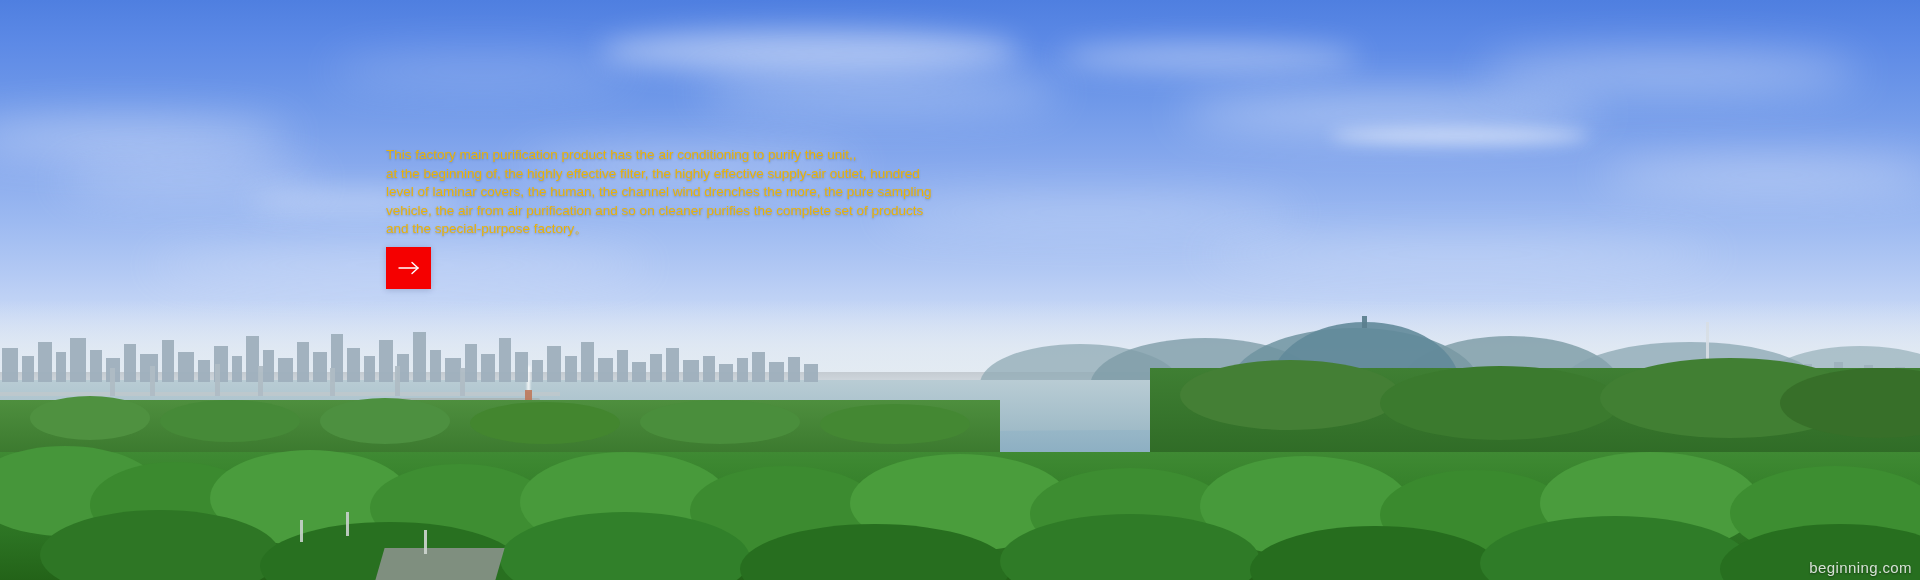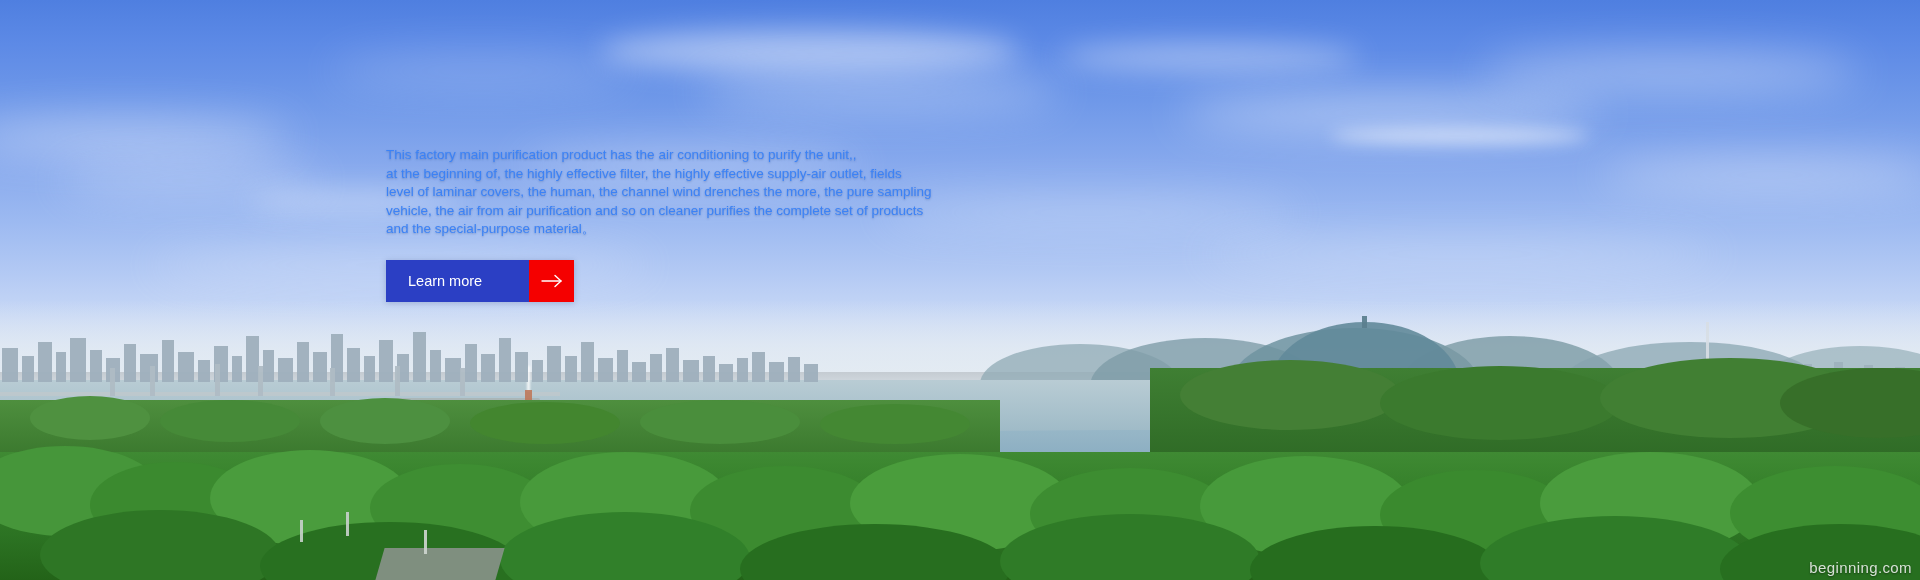--- a/index.html
+++ b/index.html
@@ -108,23 +108,23 @@
     line-height: 1.05;
     letter-spacing: -0.4px;
     text-shadow: 1px 2px 4px rgba(40,70,130,0.40);
     margin-bottom: 18px;
     white-space: nowrap;
   }
 
   #body-copy {
     font-size: 13.5px;
     line-height: 18.5px;
-    color: #3b82f6;
+    color: #eab308;
     text-shadow: 0 1px 2px rgba(40,70,130,0.35);
-    margin-bottom: 21px;
+    margin-bottom: 8px;
   }
   #body-copy .ln { display: block; }
 
   
   #cta {
     display: inline-flex;
     align-items: stretch;
     height: 42px;
     cursor: pointer;
     box-shadow: 0 1px 6px rgba(20,40,90,0.22);
@@ -334,28 +334,27 @@
   <div class="blob" style="left:1720px;top:524px; width:240px; height:90px; background:#276f1f;"></div>
 
   <div style="position:absolute; left:380px; top:548px; width:120px; height:32px; background:#8e9490; transform:skewX(-16deg); opacity:.85;"></div>
   <div style="position:absolute; left:300px; top:520px; width:3px; height:22px; background:#c9d2cc; opacity:.9;"></div>
   <div style="position:absolute; left:346px; top:512px; width:3px; height:24px; background:#c9d2cc; opacity:.9;"></div>
   <div style="position:absolute; left:424px; top:530px; width:3px; height:24px; background:#cfd6d0; opacity:.9;"></div>
 
   <div id="copy">
     <div id="body-copy">
       <span class="ln">This factory main purification product has the air conditioning to purify the unit,,</span>
-      <span class="ln">at the beginning of, the highly effective filter, the highly effective supply-air outlet, fields</span>
+      <span class="ln">at the beginning of, the highly effective filter, the highly effective supply-air outlet, hundred</span>
       <span class="ln">level of laminar covers, the human, the channel wind drenches the more, the pure sampling</span>
       <span class="ln">vehicle, the air from air purification and so on cleaner purifies the complete set of products</span>
-      <span class="ln">and the special-purpose material。</span>
+      <span class="ln">and the special-purpose factory。</span>
     </div>
 
     <div id="cta">
-      <div id="cta-label">Learn more</div>
       <div id="cta-arrow">
         <svg width="22" height="14" viewBox="0 0 22 14" fill="none" aria-hidden="true">
           <path d="M1 7 H20" stroke="#ffffff" stroke-width="1.4" stroke-linecap="round"></path>
           <path d="M14 1.4 L20 7 L14 12.6" stroke="#ffffff" stroke-width="1.4" stroke-linecap="round" stroke-linejoin="round" fill="none"></path>
         </svg>
       </div>
     </div>
   </div>
 
   <div id="watermark">beginning.com</div>

